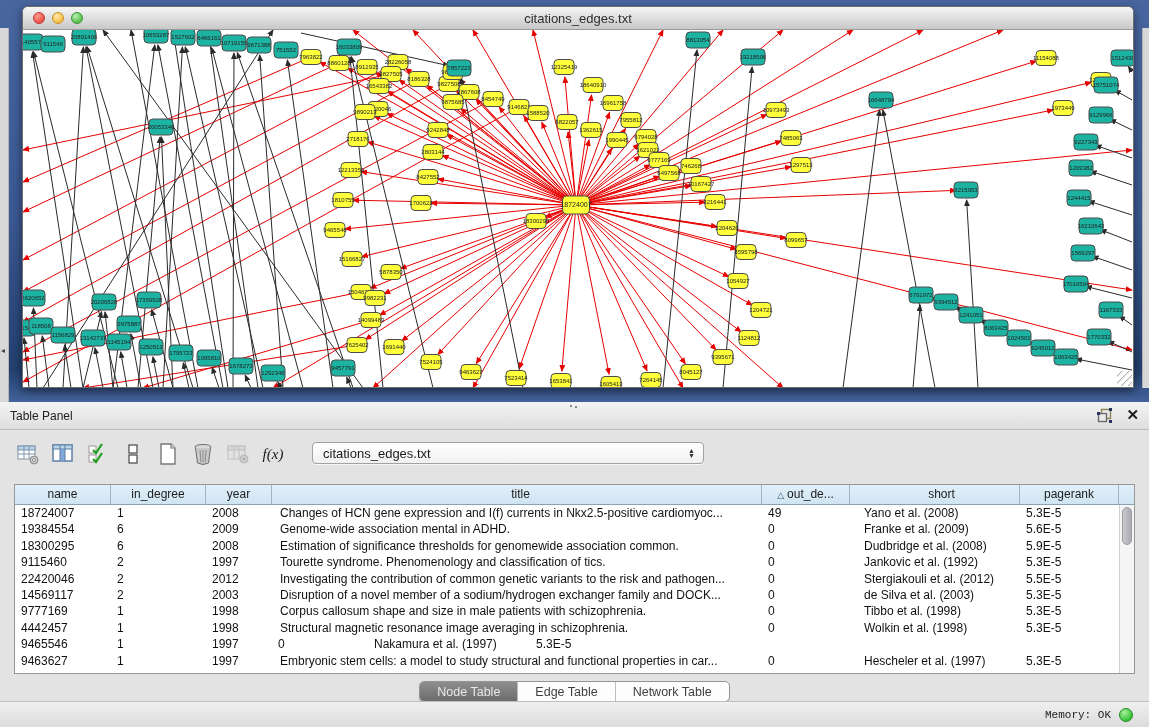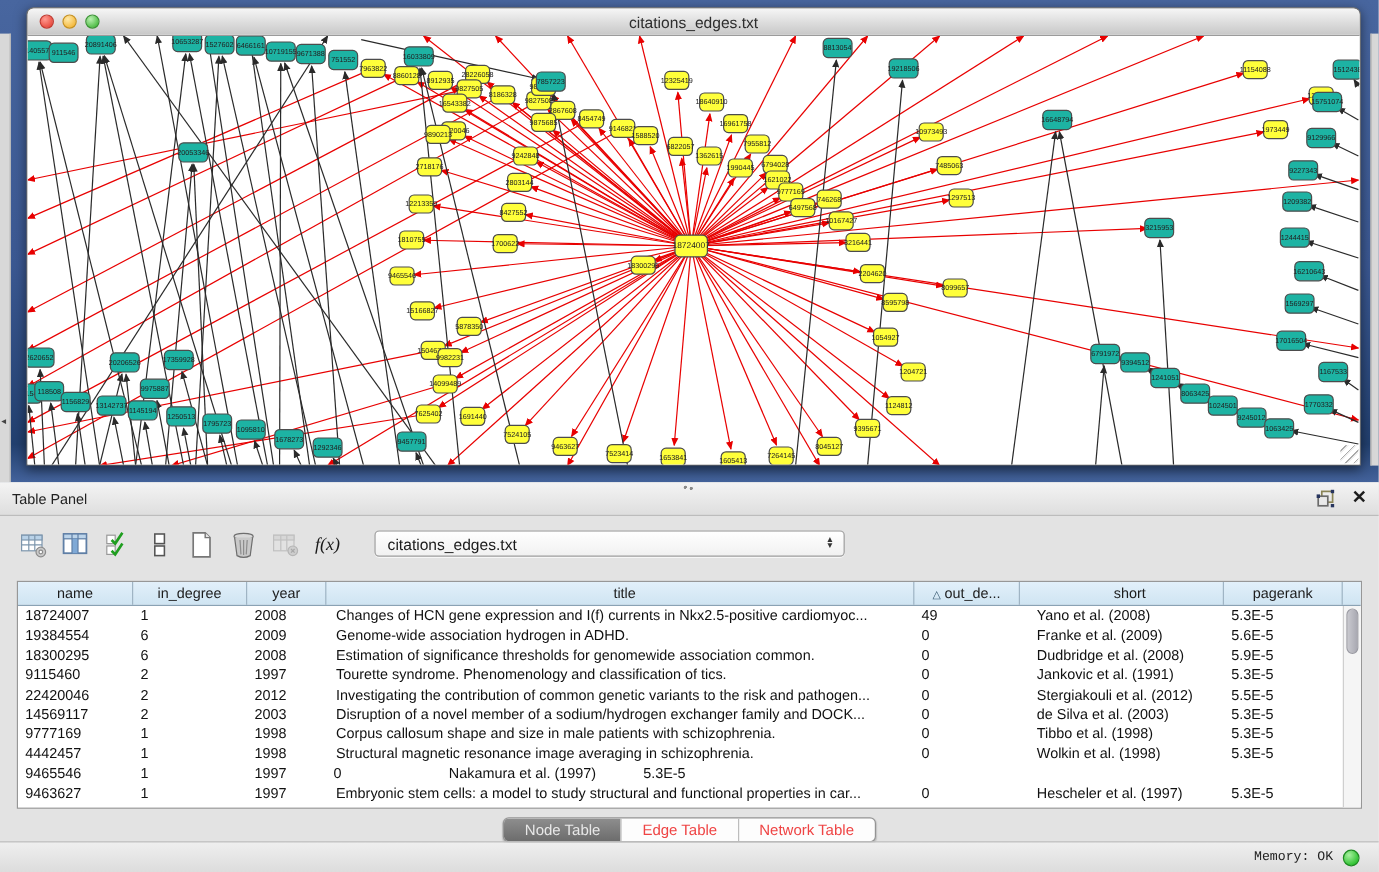--- a/index.html
+++ b/index.html
@@ -66,21 +66,21 @@
   .c0{width:96px;} .c1{width:95px;} .c2{width:66px;} .c3{width:490px; padding-left:8px;}
   .c4{width:88px;} .c5{width:170px; padding-left:14px;} .c6{width:99px;} .c7{width:15px; border-right:none;}
   .vscroll { position:absolute; right:0; top:20px; bottom:0; width:15px; background:#f5f5f5;
     border-left:1px solid #cfcfcf; }
   .vthumb { margin:2px; width:10px; height:38px; border-radius:5px;
     background:linear-gradient(90deg,#c9c9cf,#a9a9b2); border:1px solid #9a9aa2; }
 
   .tabsrow { display:flex; justify-content:center; margin-top:7px; }
   .tabgroup { display:flex; border:1px solid #949494; border-radius:5px; overflow:hidden;
     height:21px; background:#fdfdfd; box-shadow:0 1px 1px rgba(0,0,0,.15); }
-  .tab { font-size:12.5px; color:#ef4444; padding:0 17px; line-height:20px; border-left:1px solid #bdbdbd; }
+  .tab { font-size:12.5px; color:#404040; padding:0 17px; line-height:20px; border-left:1px solid #bdbdbd; }
   .tab:first-child { border-left:none; }
   .tab.sel { background:linear-gradient(180deg,#8e8e8e,#6c6c6c); color:#e8e8e8; }
 
   .statusbar { position:absolute; left:0; bottom:0; width:1149px; height:26px;
     background:linear-gradient(180deg,#efefef,#dcdcdc); border-top:1px solid #bfbfbf;font-family:Liberation Mono, monospace; }
   .mem { position:absolute; right:38px; top:7px; font-size:11px; color:#222; }
   .memdot { position:absolute; right:16px; top:6px; width:14px; height:14px; border-radius:50%;
     background:radial-gradient(circle at 35% 30%, #a9f0a0, #35c437 70%); border:1px solid #1f8a22; }
 </style>
 </head>
@@ -854,41 +854,41 @@
             <div class="td c2">2008</div>
             <div class="td c3">Changes of HCN gene expression and I(f) currents in Nkx2.5-positive cardiomyoc...</div>
             <div class="td c4">49</div>
             <div class="td c5">Yano et al. (2008)</div>
             <div class="td c6">5.3E-5</div>
           </div>
           <div class="trow">
             <div class="td c0">19384554</div>
             <div class="td c1">6</div>
             <div class="td c2">2009</div>
-            <div class="td c3">Genome-wide association hydrogen in ADHD.</div>
+            <div class="td c3">Genome-wide association mental in ADHD.</div>
             <div class="td c4">0</div>
             <div class="td c5">Franke et al. (2009)</div>
             <div class="td c6">5.6E-5</div>
           </div>
           <div class="trow">
             <div class="td c0">18300295</div>
             <div class="td c1">6</div>
             <div class="td c2">2008</div>
             <div class="td c3">Estimation of significance thresholds for genomewide association common.</div>
             <div class="td c4">0</div>
             <div class="td c5">Dudbridge et al. (2008)</div>
             <div class="td c6">5.9E-5</div>
           </div>
           <div class="trow">
             <div class="td c0">9115460</div>
             <div class="td c1">2</div>
             <div class="td c2">1997</div>
             <div class="td c3">Tourette syndrome. Phenomenology and classification of tics.</div>
             <div class="td c4">0</div>
-            <div class="td c5">Jankovic et al. (1991)</div>
+            <div class="td c5">Jankovic et al. (1992)</div>
             <div class="td c6">5.3E-5</div>
           </div>
           <div class="trow">
             <div class="td c0">22420046</div>
             <div class="td c1">2</div>
             <div class="td c2">2012</div>
             <div class="td c3">Investigating the contribution of common genetic variants to the risk and pathogen...</div>
             <div class="td c4">0</div>
             <div class="td c5">Stergiakouli et al. (2012)</div>
             <div class="td c6">5.5E-5</div>

